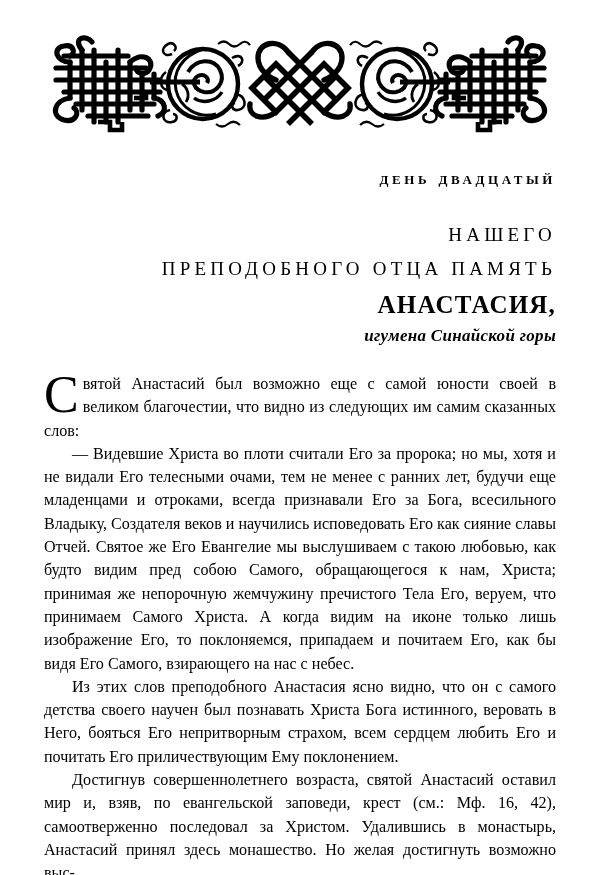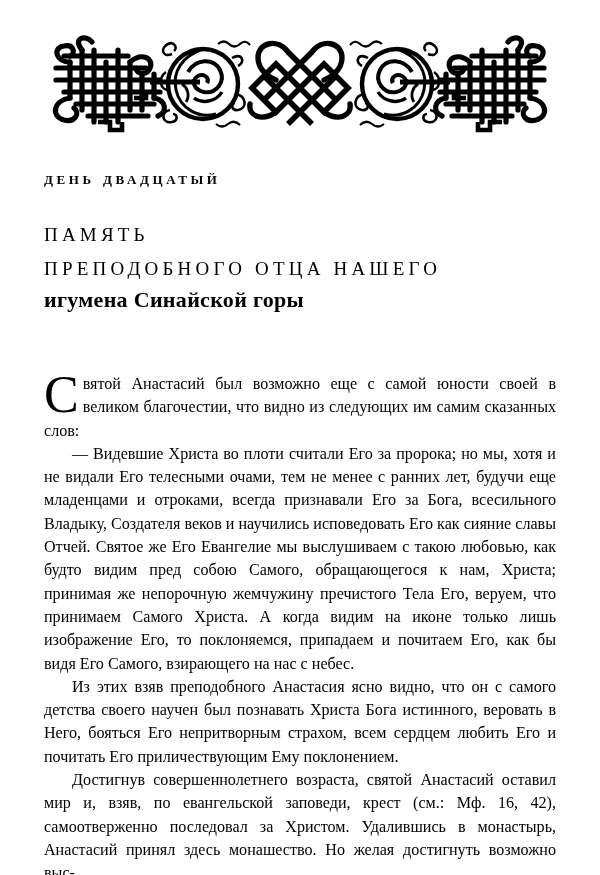--- a/index.html
+++ b/index.html
@@ -29,21 +29,21 @@
     justify-content: center;
   }
   .ornament-wrap svg { display: block; }
 
   
   .title-block {
     position: absolute;
     left: 44px;
     top: 168px;
     width: 512px;
-    text-align: left;
+    text-align: right;
   }
   .day-heading {
     font-weight: bold;
     font-size: 19px;
     letter-spacing: 3.6px;
     font-variant: small-caps;
     text-transform: lowercase;
     line-height: 1.1;
     white-space: pre;
   }
@@ -65,24 +65,25 @@
   }
   .saint-name {
     margin-top: 11px;
     font-size: 25px;
     font-weight: bold;
     letter-spacing: 1.2px;
     line-height: 1.15;
   }
   .saint-role {
     margin-top: 7px;
-    font-size: 22px;
+    font-size: 17px;
     font-weight: bold;
     letter-spacing: 0.3px;
     line-height: 1.2;
+    font-style: italic;
   }
 
   
   .body-text {
     position: absolute;
     left: 44px;
     top: 372px;
     width: 512px;
     font-size: 16.1px;
     line-height: 23.3px;
@@ -196,25 +197,26 @@
       <use href="#centerKnot" x="188" y="4"></use>
       <g transform="translate(500,0) scale(-1,1)">
         <use href="#latticeKnot" x="0" y="4"></use>
         <use href="#medallion" x="108" y="2"></use>
       </g>
     </svg>
   </div>
 
   <div class="title-block">
     <div class="day-heading">День двадцатый</div>
-    <div class="memory-line">ПАМЯТЬ</div>
-    <div class="father-line">ПРЕПОДОБНОГО ОТЦА НАШЕГО</div>
+    <div class="memory-line">НАШЕГО</div>
+    <div class="father-line">ПРЕПОДОБНОГО ОТЦА ПАМЯТЬ</div>
+    <div class="saint-name">АНАСТАСИЯ,</div>
     <div class="saint-role">игумена Синайской горы</div>
   </div>
 
   <div class="body-text">
     <p class="no-indent"><span class="dropcap">С</span><span>вятой Анастасий был возможно еще с самой юности своей в великом благочестии, что видно из следующих им самим сказанных слов:</span></p>
     <p>— Видевшие Христа во плоти считали Его за пророка; но мы, хотя и не видали Его телесными очами, тем не менее с ранних лет, будучи еще младенцами и отроками, всегда признавали Его за Бога, всесильного Владыку, Создателя веков и научились исповедовать Его как сияние славы Отчей. Святое же Его Евангелие мы выслушиваем с такою любовью, как будто видим пред собою Самого, обращающегося к нам, Христа; принимая же непорочную жемчужину пречистого Тела Его, веруем, что принимаем Самого Христа. А когда видим на иконе только лишь изображение Его, то поклоняемся, припадаем и почитаем Его, как бы видя Его Самого, взирающего на нас с небес.</p>
-    <p>Из этих взяв преподобного Анастасия ясно видно, что он с самого детства своего научен был познавать Христа Бога истинного, веровать в Него, бояться Его непритворным страхом, всем сердцем любить Его и почитать Его приличествующим Ему поклонением.</p>
+    <p>Из этих слов преподобного Анастасия ясно видно, что он с самого детства своего научен был познавать Христа Бога истинного, веровать в Него, бояться Его непритворным страхом, всем сердцем любить Его и почитать Его приличествующим Ему поклонением.</p>
     <p>Достигнув совершеннолетнего возраста, святой Анастасий оставил мир и, взяв, по евангельской заповеди, крест (см.: Мф. 16, 42), самоотверженно последовал за Христом. Удалившись в монастырь, Анастасий принял здесь монашество. Но желая достигнуть возможно выс-</p>
   </div>
 
 </div>
 
 </body></html>

